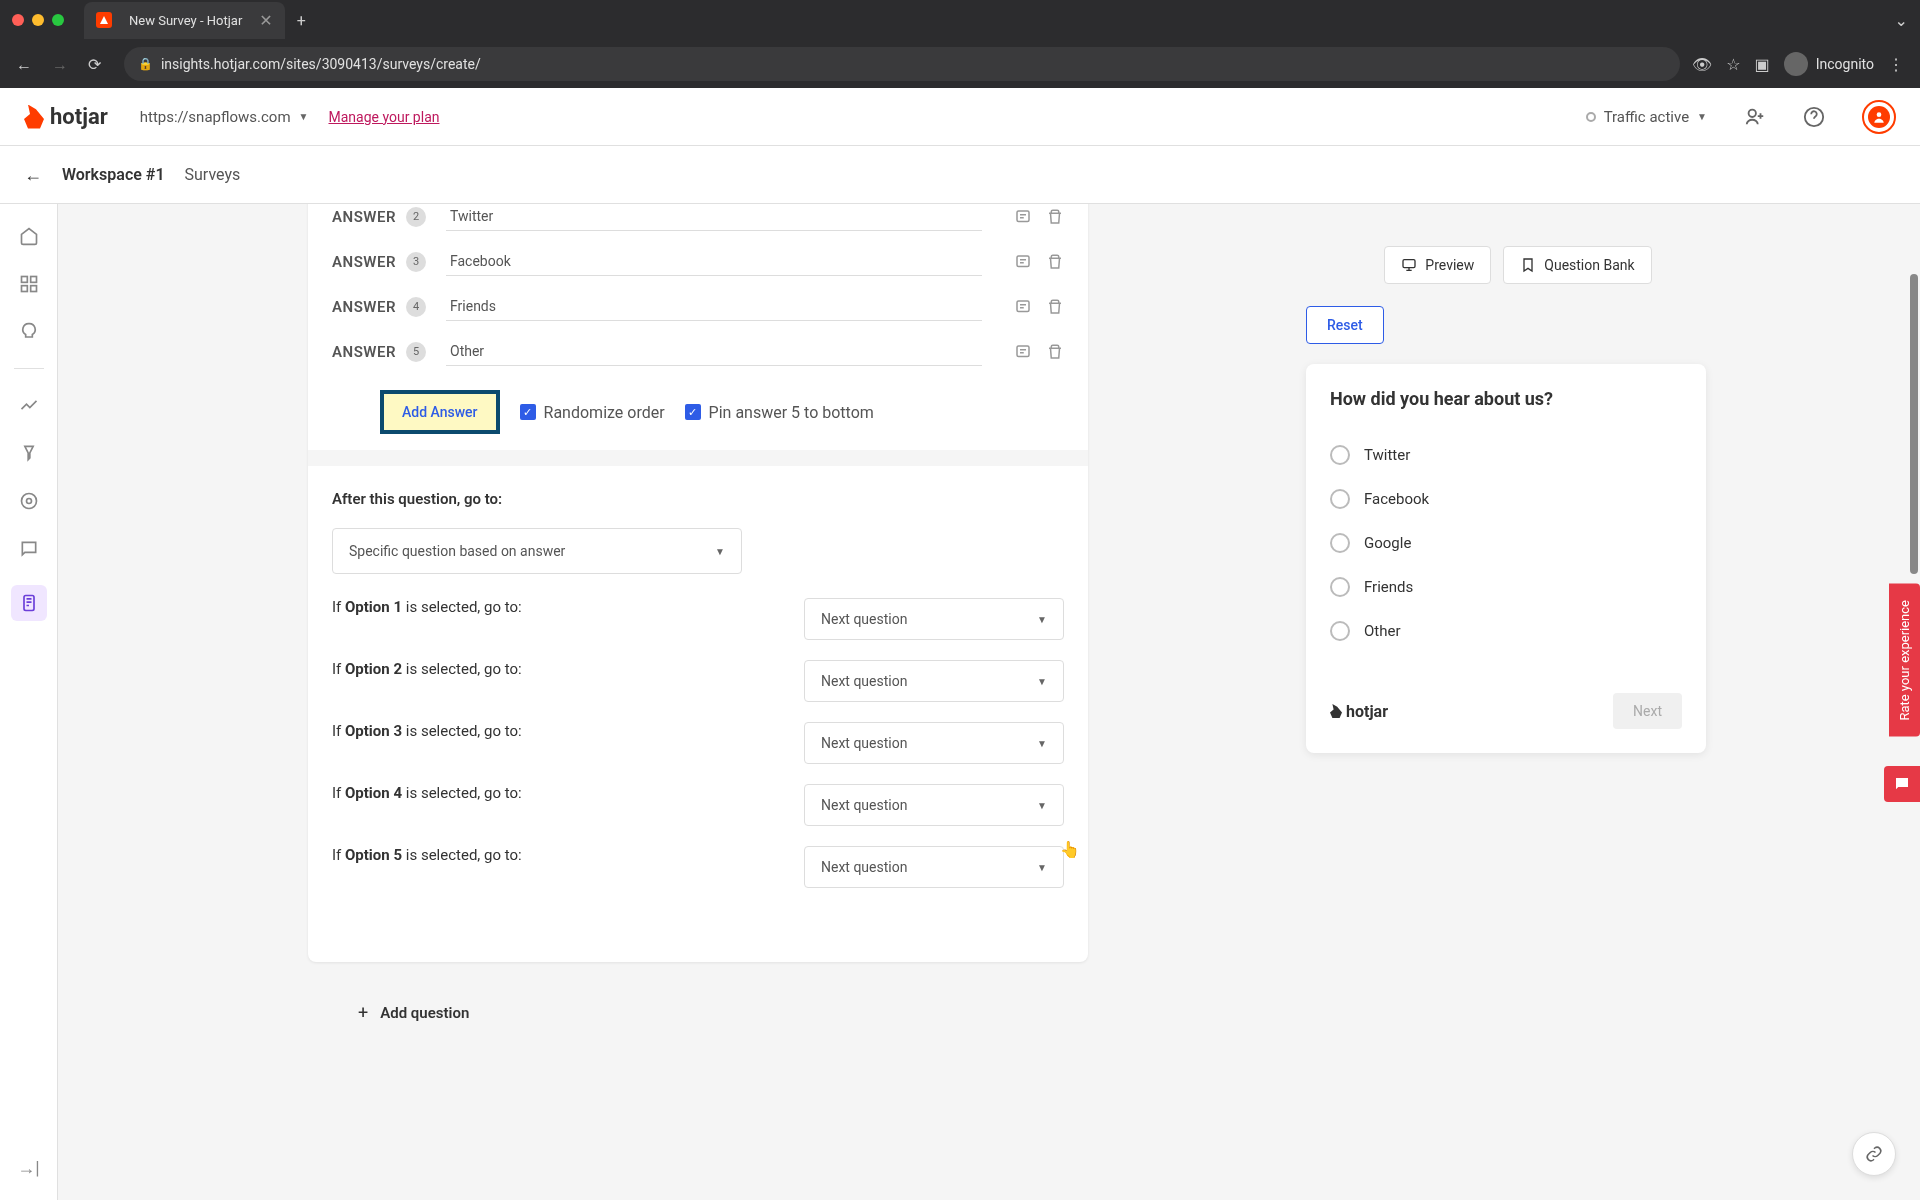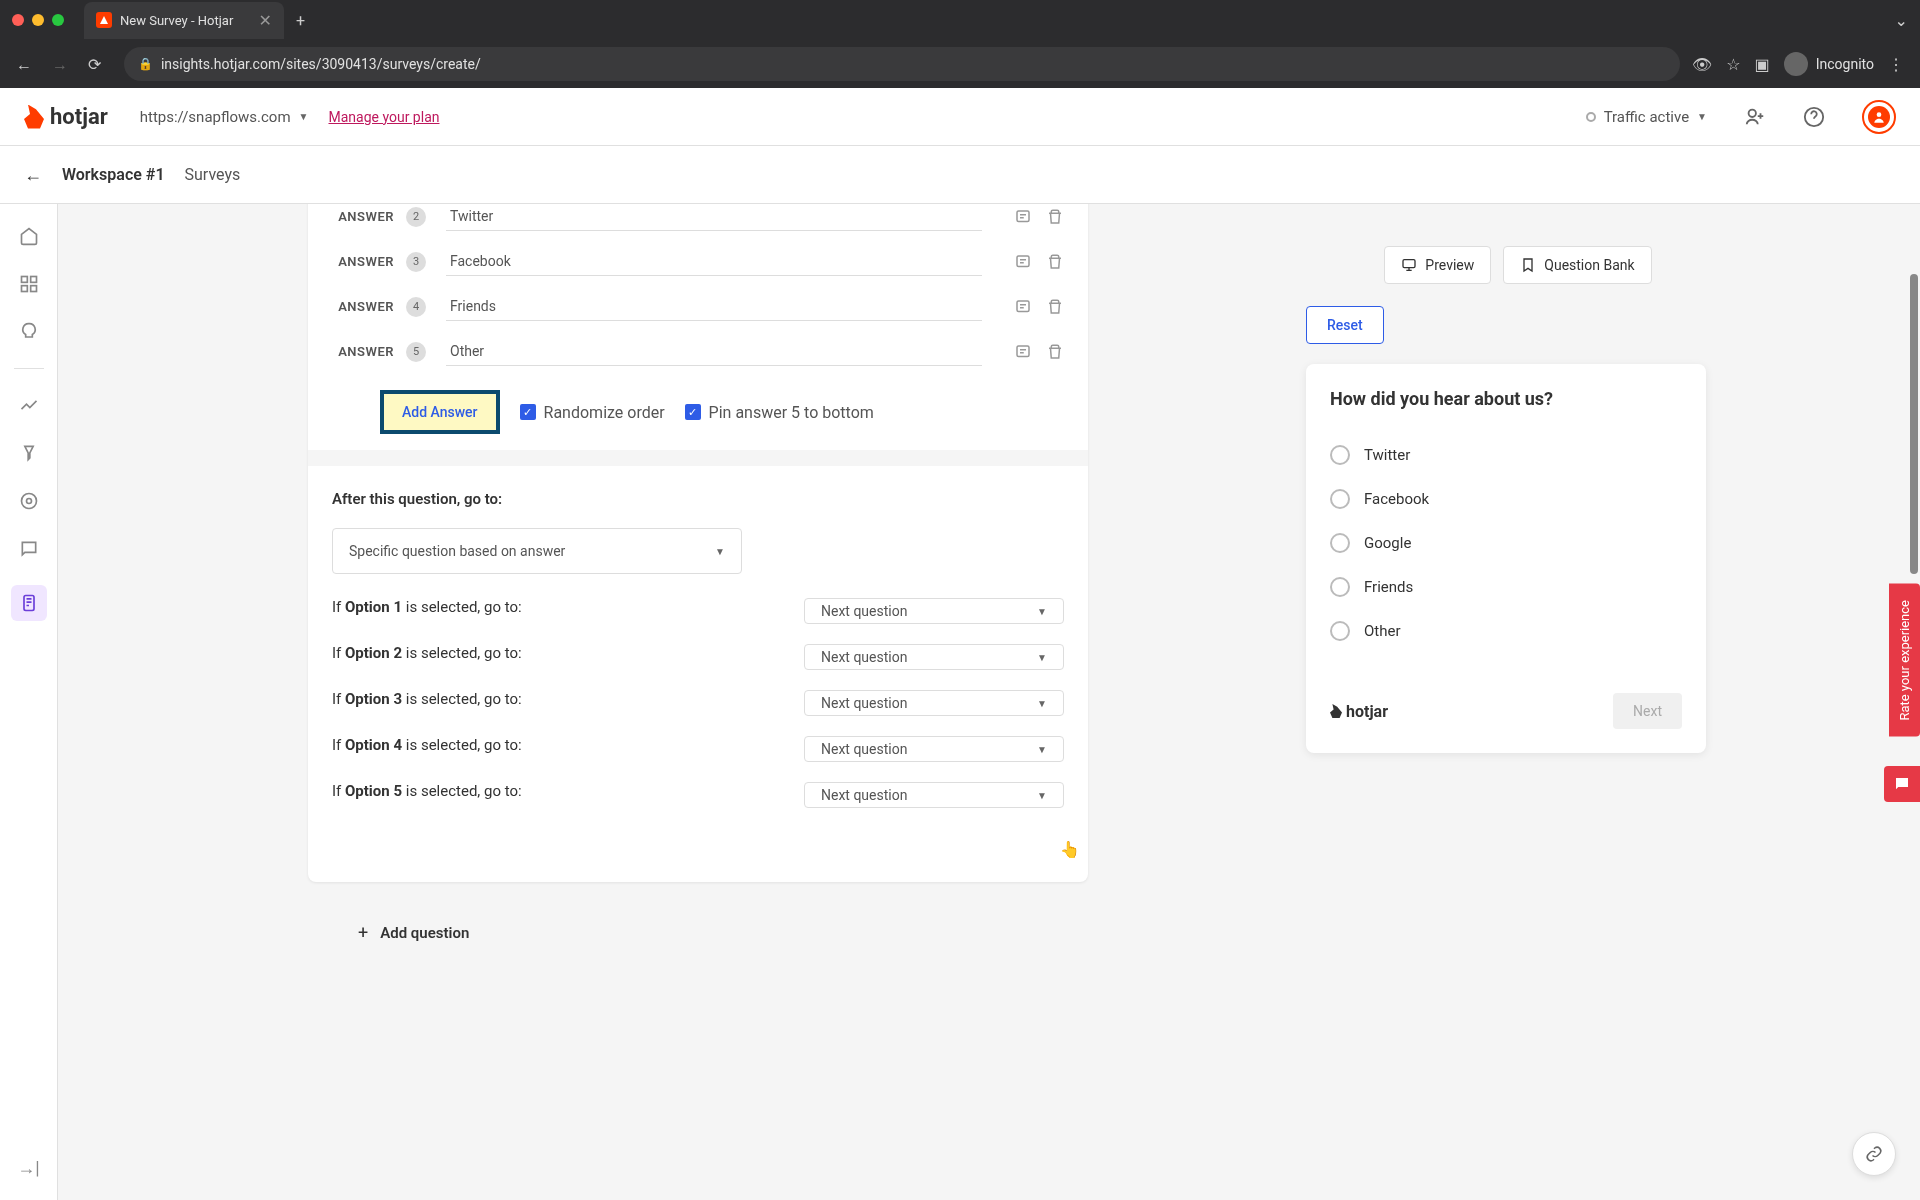--- a/index.html
+++ b/index.html
@@ -6,21 +6,21 @@
     body { width: 1920px; height: 1200px; background: #f5f5f5; overflow: hidden; }
     
     
     .browser-chrome { background: #2c2c2e; height: 88px; }
     .tab-bar { display: flex; align-items: center; height: 40px; padding: 0 12px; }
     .traffic-lights { display: flex; gap: 8px; margin-right: 20px; }
     .traffic-light { width: 12px; height: 12px; border-radius: 50%; }
     .tl-red { background: #ff5f57; }
     .tl-yellow { background: #febc2e; }
     .tl-green { background: #28c840; }
-    .tab { display: flex; align-items: center; background: #3a3a3c; border-radius: 8px 8px 0 0; height: 37px; padding: 0 12px; gap: 8px; min-width: 200px; }
+    .tab { display: flex; align-items: center; background: #3a3a3c; border-radius: 8px 8px 0 0; height: 37px; padding: 0 12px; gap: 17px; min-width: 200px; }
     .tab-favicon { width: 16px; height: 16px; background: #ff3c00; border-radius: 3px; display: flex; align-items: center; justify-content: center; }
     .tab-favicon::after { content: ''; width: 8px; height: 8px; background: white; clip-path: polygon(50% 0, 100% 100%, 0 100%); }
     .tab-title { color: #e0e0e0; font-size: 13px; flex: 1; }
     .tab-close { color: #999; cursor: pointer; }
     .new-tab { color: #ccc; margin-left: 12px; cursor: pointer; font-size: 16px; }
     .address-bar-row { display: flex; align-items: center; height: 48px; padding: 0 16px; gap: 12px; }
     .nav-btn { color: #ccc; cursor: pointer; width: 24px; }
     .nav-btn.disabled { color: #666; }
     .address-bar { flex: 1; background: #3a3a3c; border-radius: 20px; height: 34px; display: flex; align-items: center; padding: 0 14px; gap: 8px; }
     .lock-icon { color: #ccc; font-size: 12px; }
@@ -58,41 +58,41 @@
     .sidebar-icon.active { background: #f0e6ff; border-radius: 6px; width: 36px; height: 36px; color: #6b3fd9; }
     .sidebar-divider { width: 30px; height: 1px; background: #e0e0e0; }
     .sidebar-bottom { margin-top: auto; margin-bottom: 20px; }
     
     
     .content-area { flex: 1; overflow: auto; padding: 0 0 40px 0; position: relative; }
     .editor-panel { width: 780px; margin-left: 250px; background: white; border-radius: 8px; box-shadow: 0 1px 3px rgba(0,0,0,0.08); margin-top: -10px; padding-bottom: 30px; }
     
     
     .answer-row { display: flex; align-items: center; padding: 8px 24px; gap: 12px; }
-    .answer-label { font-size: 13px; font-weight: 600; color: #555; letter-spacing: 0.5px; width: 62px; text-align: right; }
+    .answer-label { font-size: 15px; font-weight: 600; color: #555; letter-spacing: 0.5px; width: 62px; }
     .answer-badge { width: 20px; height: 20px; background: #ddd; border-radius: 50%; display: flex; align-items: center; justify-content: center; font-size: 11px; color: #666; margin-right: 8px; }
     .answer-input { flex: 1; border: none; border-bottom: 1px solid #ddd; padding: 6px 4px; font-size: 14px; color: #555; outline: none; background: transparent; }
     .answer-actions { display: flex; gap: 14px; margin-left: 20px; }
     .answer-action { color: #999; cursor: pointer; }
     
     
     .add-answer-row { display: flex; align-items: center; padding: 16px 24px; gap: 20px; margin-left: 48px; }
     .add-answer-btn { border: 4px solid #0c4a6e; color: #2e5ce6; background: #fef9c3; padding: 10px 18px; border-radius: 0; font-size: 14px; cursor: pointer; font-weight: 500; }
     .checkbox-group { display: flex; align-items: center; gap: 8px; }
     .checkbox { width: 16px; height: 16px; background: #2e5ce6; border-radius: 2px; display: flex; align-items: center; justify-content: center; color: white; font-size: 11px; cursor: pointer; }
     .checkbox-label { font-size: 16px; color: #555; }
     
     
     .logic-section { border-top: 16px solid #f5f5f5; padding: 24px; }
     .logic-title { font-size: 15px; font-weight: 600; color: #333; margin-bottom: 20px; }
     .logic-select { border: 1px solid #ddd; border-radius: 4px; padding: 14px 16px; font-size: 14px; color: #555; display: flex; align-items: center; justify-content: space-between; cursor: pointer; width: 410px; margin-bottom: 24px; background: white; }
     .option-row { display: flex; align-items: flex-start; justify-content: space-between; margin-bottom: 20px; }
     .option-text { font-size: 15px; color: #333; }
     .option-text strong { font-weight: 700; }
-    .option-select { border: 1px solid #ddd; border-radius: 4px; padding: 4px 16px; font-size: 14px; color: #555; display: flex; align-items: center; justify-content: space-between; cursor: pointer; width: 260px; background: white; }
+    .option-select { border: 1px solid #ddd; border-radius: 4px; padding: 12px 16px; font-size: 14px; color: #555; display: flex; align-items: center; justify-content: space-between; cursor: pointer; width: 260px; background: white; }
     .chevron-down { font-size: 10px; color: #666; }
     
     
     .add-question-row { width: 780px; margin-left: 250px; margin-top: 40px; display: flex; align-items: center; gap: 12px; padding-left: 50px; cursor: pointer; }
     .plus-icon { font-size: 18px; color: #333; }
     .add-question-text { font-size: 15px; font-weight: 600; color: #333; }
     
     
     .right-panel { position: absolute; left: 1240px; top: 4px; width: 440px; }
     .preview-buttons { display: flex; gap: 12px; justify-content: center; margin-top: 38px; margin-bottom: 22px; }

